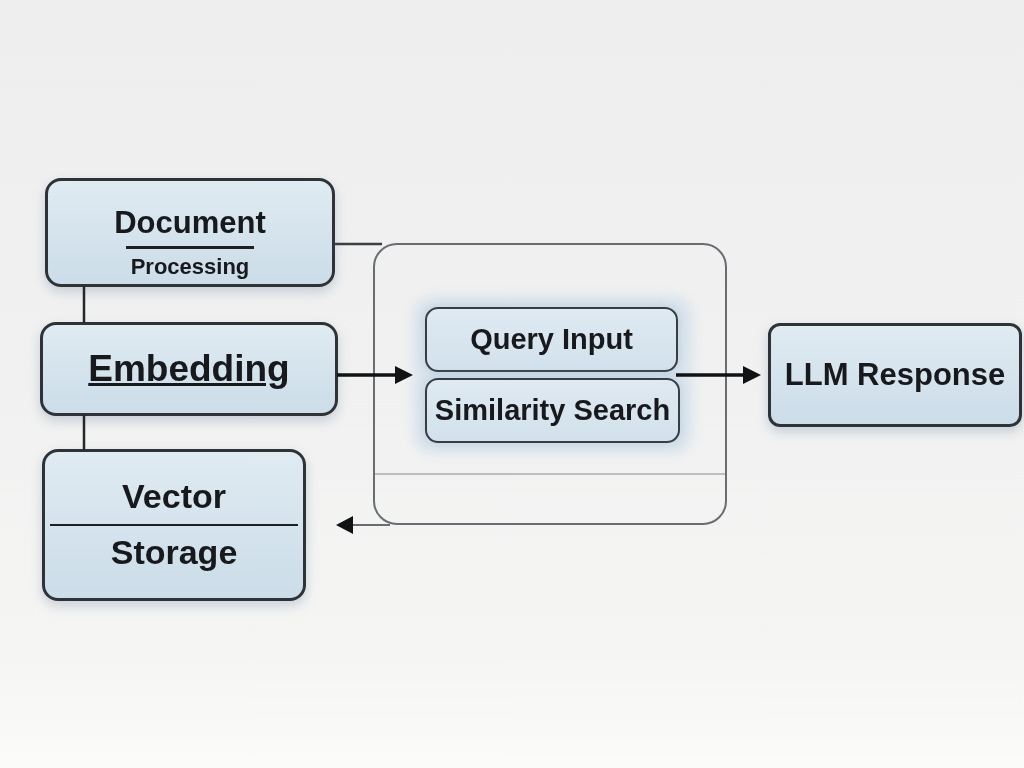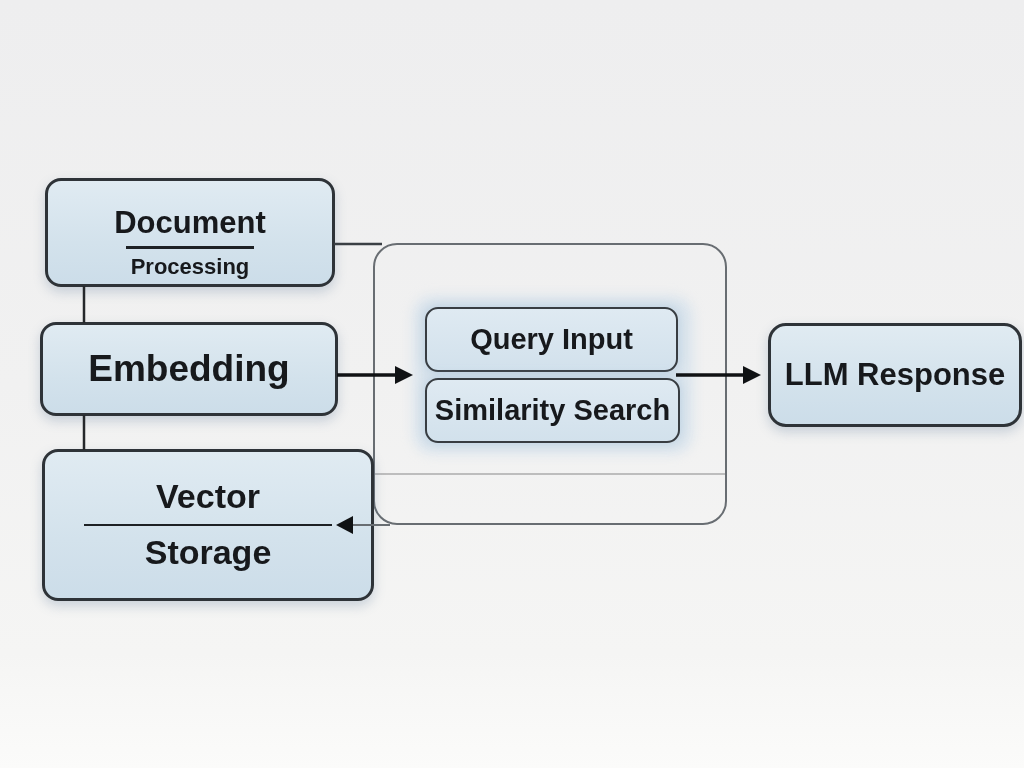--- a/index.html
+++ b/index.html
@@ -39,30 +39,30 @@
     background:var(--container-divider,#bdbdbd);
   }
   #query-glow{
     position:absolute;left:413px;top:296px;width:280px;height:158px;
     background:rgba(185,210,232,0.38);border-radius:20px;filter:blur(6px);
   }
   #doc-box{left:45px;top:178px;width:290px;height:109px;padding-top:20px;}
   #doc-box .big{font-size:31px;}
   #doc-box .small{font-size:22px;}
   #doc-box .divider{width:128px;}
-  #embedding-box{left:40px;top:322px;width:298px;height:94px;}
+  #embedding-box{left:40px;top:322px;width:298px;height:94px;text-decoration:underline;}
   #embedding-box .big{font-size:37px;}
-  #vector-box{left:42px;top:449px;width:332px;height:152px;}
+  #vector-box{left:42px;top:449px;width:264px;height:152px;}
   #vector-box .big{font-size:34px;}
   #vector-box .divider{width:248px;margin:8px 0;}
   #query-box{left:425px;top:307px;width:253px;height:65px;}
   #query-box .big{font-size:29px;}
   #similarity-box{left:425px;top:378px;width:255px;height:65px;}
   #similarity-box .big{font-size:29px;}
-  #llm-box{left:768px;top:323px;width:254px;height:104px;border-radius:18px;}
+  #llm-box{left:768px;top:323px;width:254px;height:104px;border-radius:12px;}
   #llm-box .big{font-size:31px;}
   #edges-svg{position:absolute;left:0;top:0;pointer-events:none;}
 </style>
 </head>
 <body>
 
 <div id="retrieval-container">
   <div id="container-divider"></div>
 </div>
 

